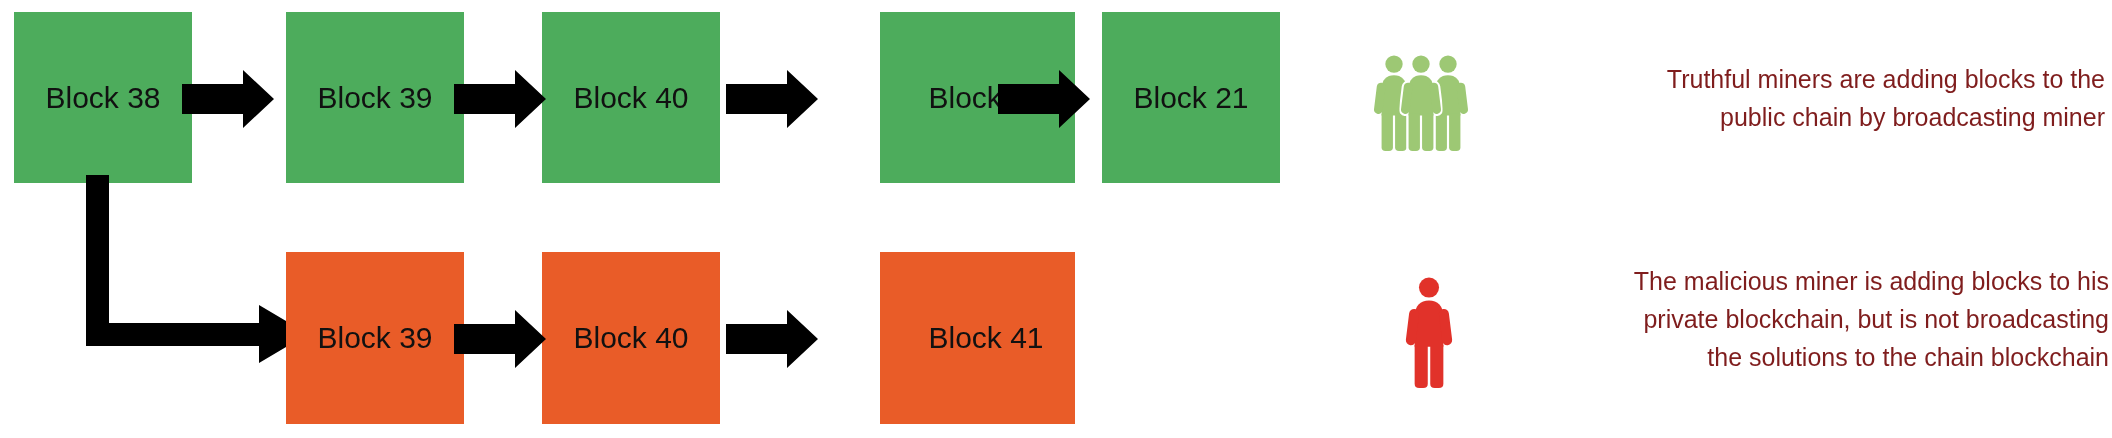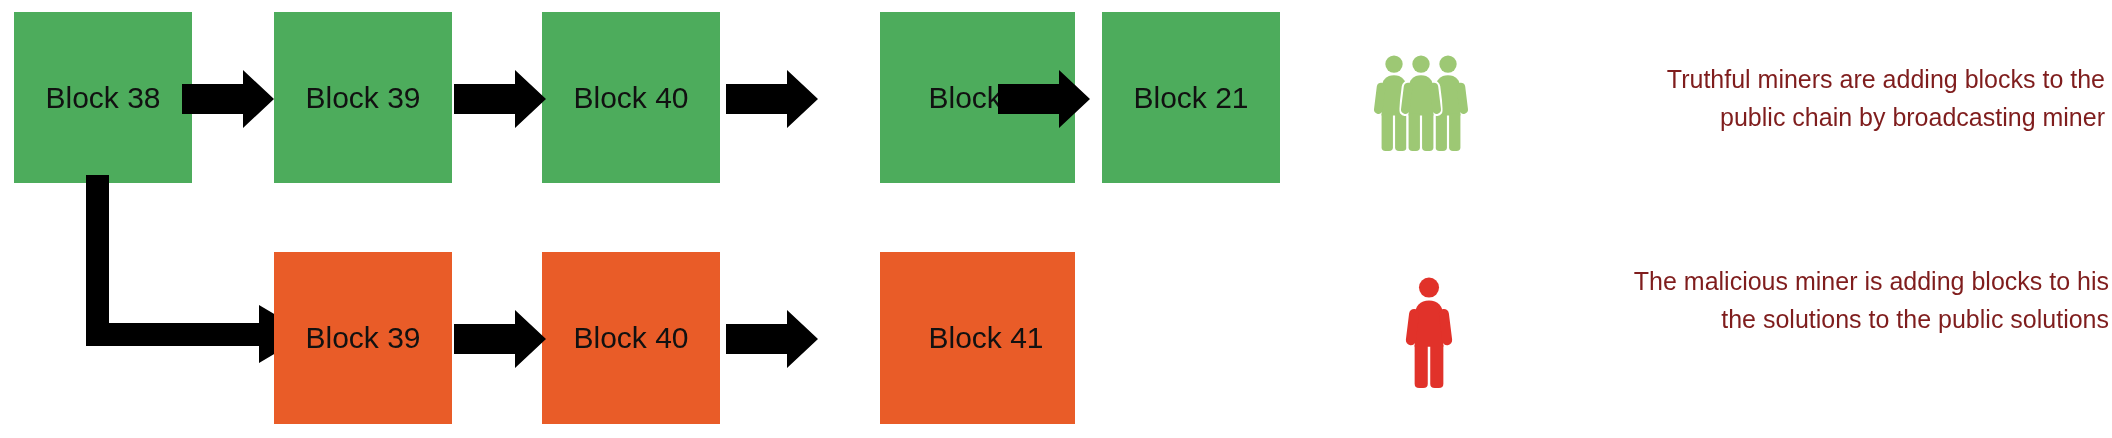--- a/index.html
+++ b/index.html
@@ -18,21 +18,21 @@
     display: flex;
     align-items: center;
     justify-content: center;
     color: #111111;
     font-size: 30px;
     letter-spacing: 0px;
     white-space: nowrap;
   }
   .block.green  { top: 12px;  background: #4DAC5C; }
   .block.orange { top: 252px; background: #E95C28; height: 172px; }
-  .b0 { left: 14px; }   .b1 { left: 274px; }  .b2 { left: 542px; }
+  .b0 { left: 14px; }   .b1 { left: 286px; }  .b2 { left: 542px; }
   .b3 { left: 880px; padding-left: 17px; }  .b4 { left: 1102px; }
   .arrow { position: absolute; width: 92px; height: 58px; }
   .arrow.grow { top: 70px; }
   .arrow.orow { top: 310px; }
   .a0 { left: 182px; } .a1 { left: 454px; } .a2 { left: 726px; } .a3 { left: 998px; }
   .oa0 { left: 454px; } .oa1 { left: 726px; }
   .elbow { position: absolute; left: 86px; top: 175px; width: 222px; height: 188px; }
   .people-group { position: absolute; left: 1372px; top: 55px; width: 98px; height: 96px; }
   .people-group svg { position: absolute; top: 0; width: 44px; height: 96px; }
   .pg-left  { left: 0; }
@@ -120,16 +120,17 @@
   <div class="note note-truthful">
     <div>Truthful miners are adding blocks to the</div>
     <div>public chain by broadcasting miner</div>
   </div>
 
   <svg class="lone-person" viewBox="0 0 52 116">
     <use href="#person" fill="#E1322A"></use>
   </svg>
   <div class="note note-malicious">
     <div>The malicious miner is adding blocks to his</div>
-    <div>the solutions to the public solutions</div>
+    <div>private blockchain, but is not broadcasting</div>
+    <div>the solutions to the chain blockchain</div>
   </div>
 
 </div>
 
 </body></html>

